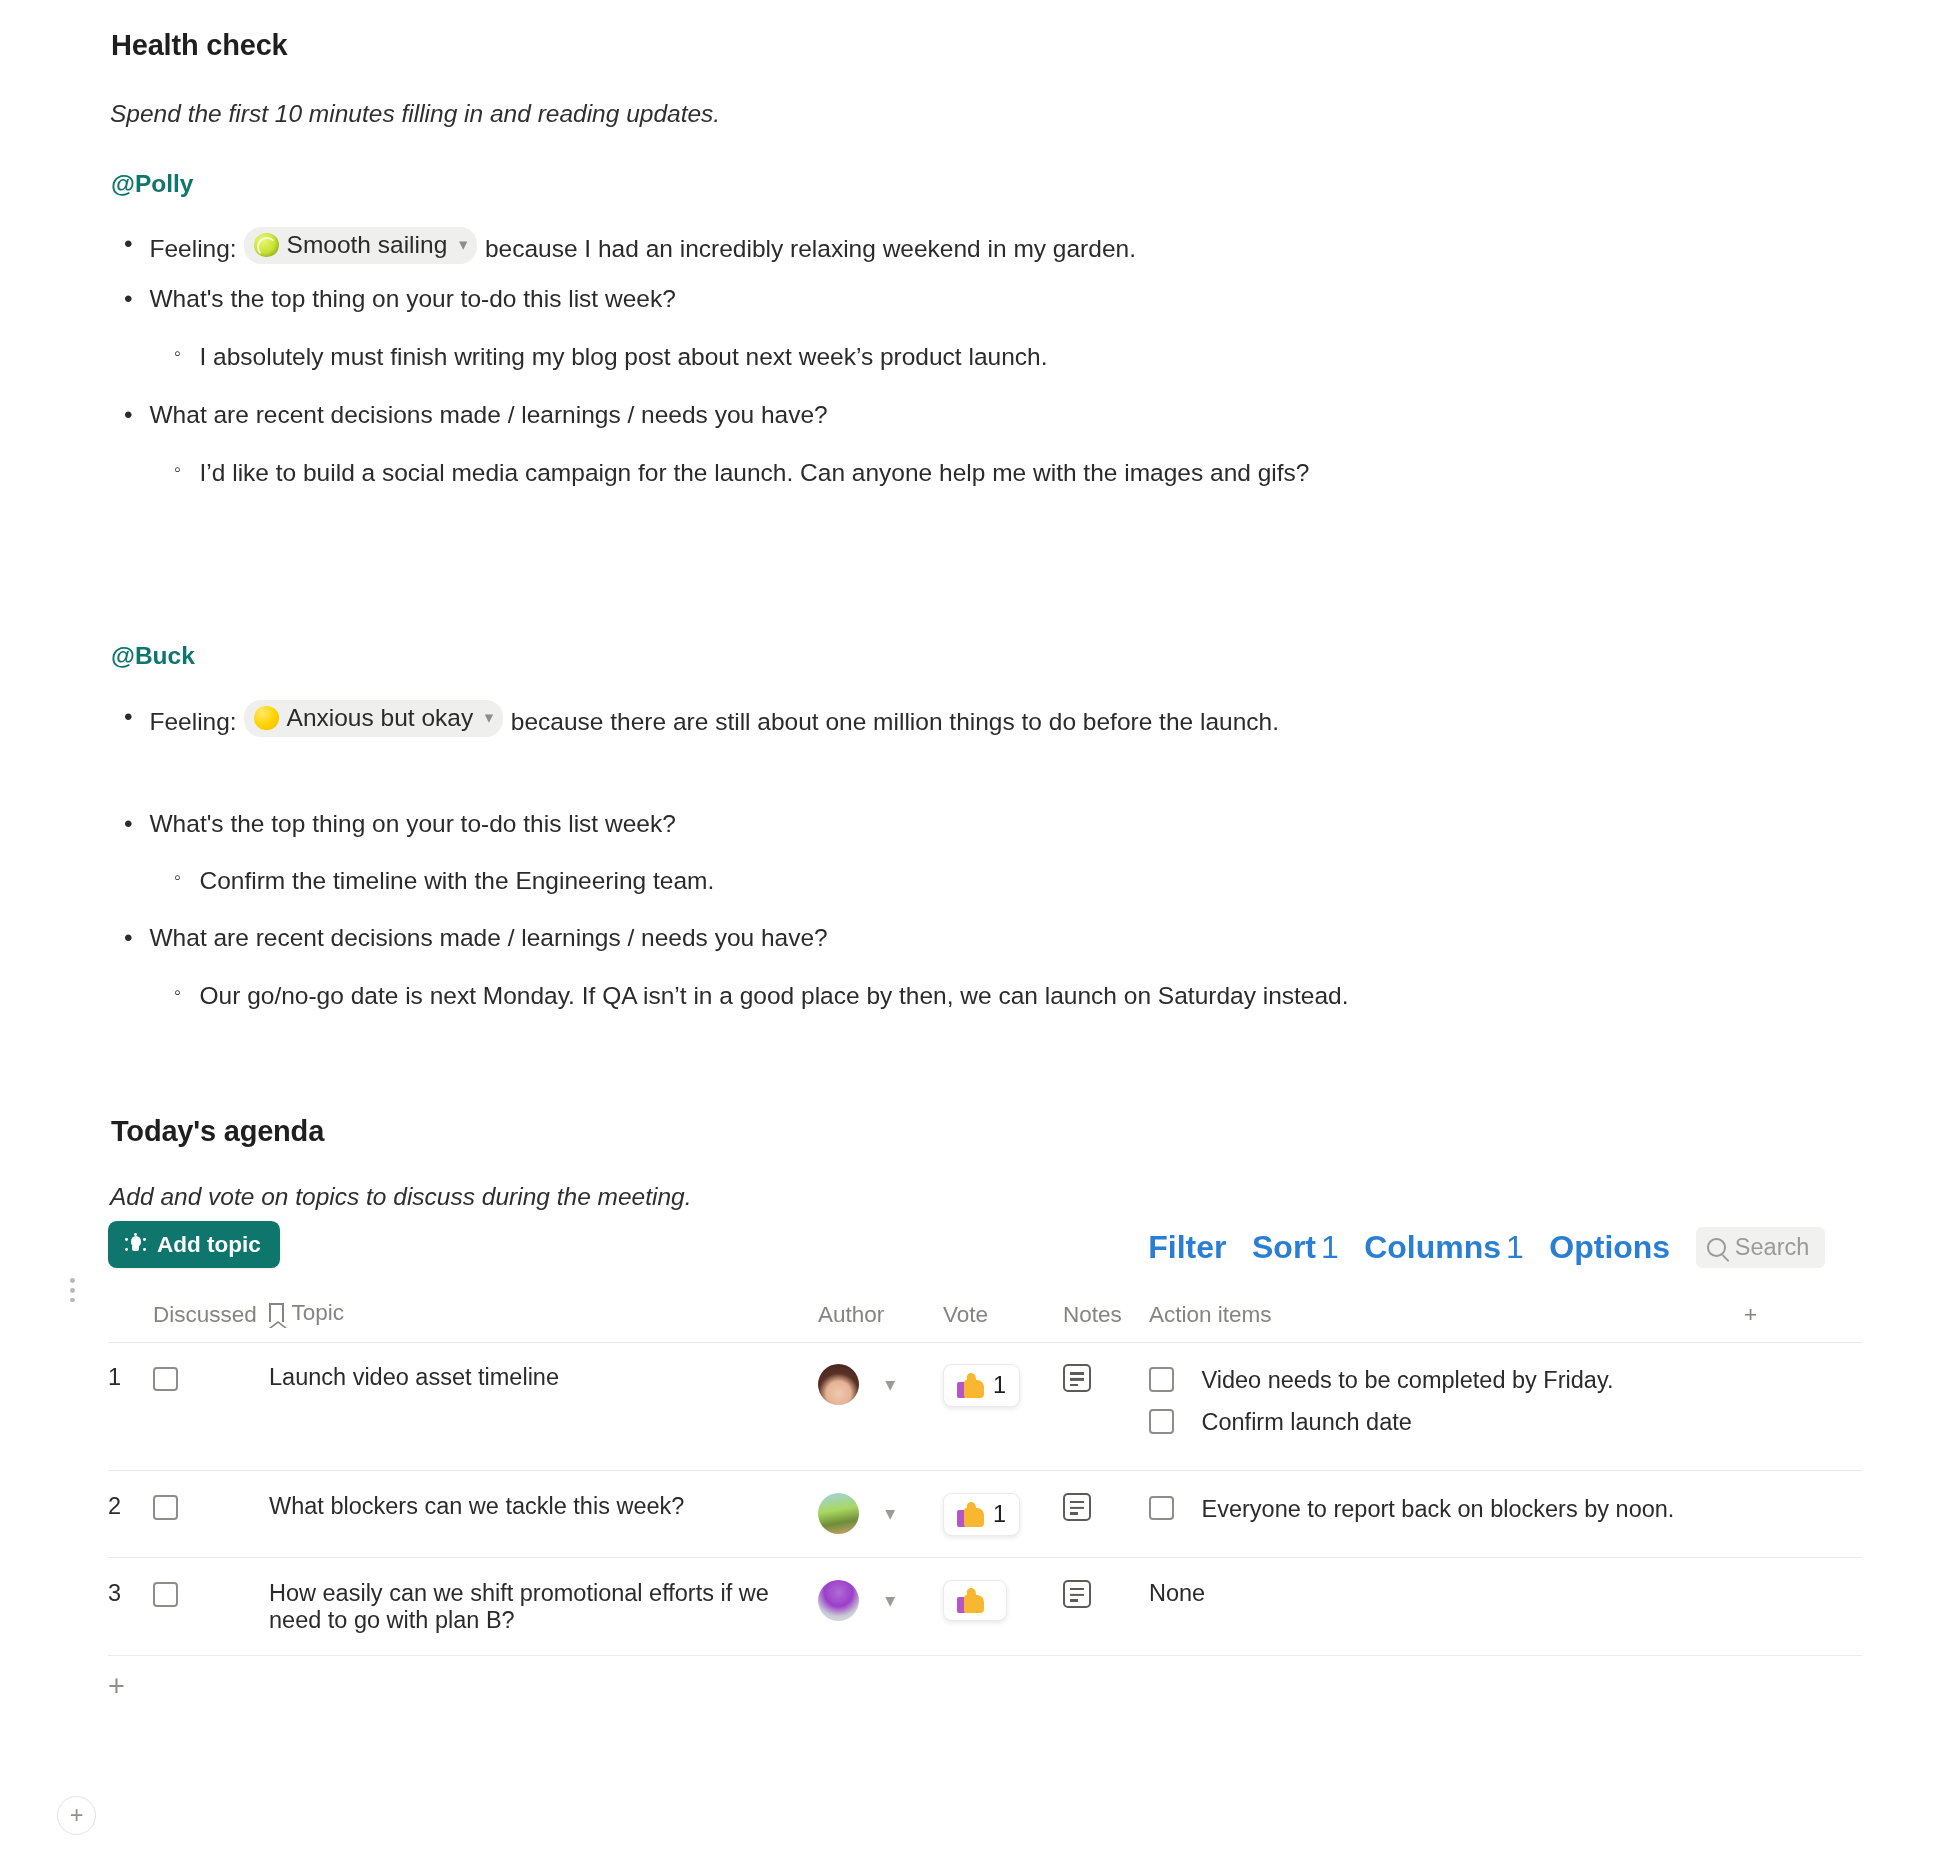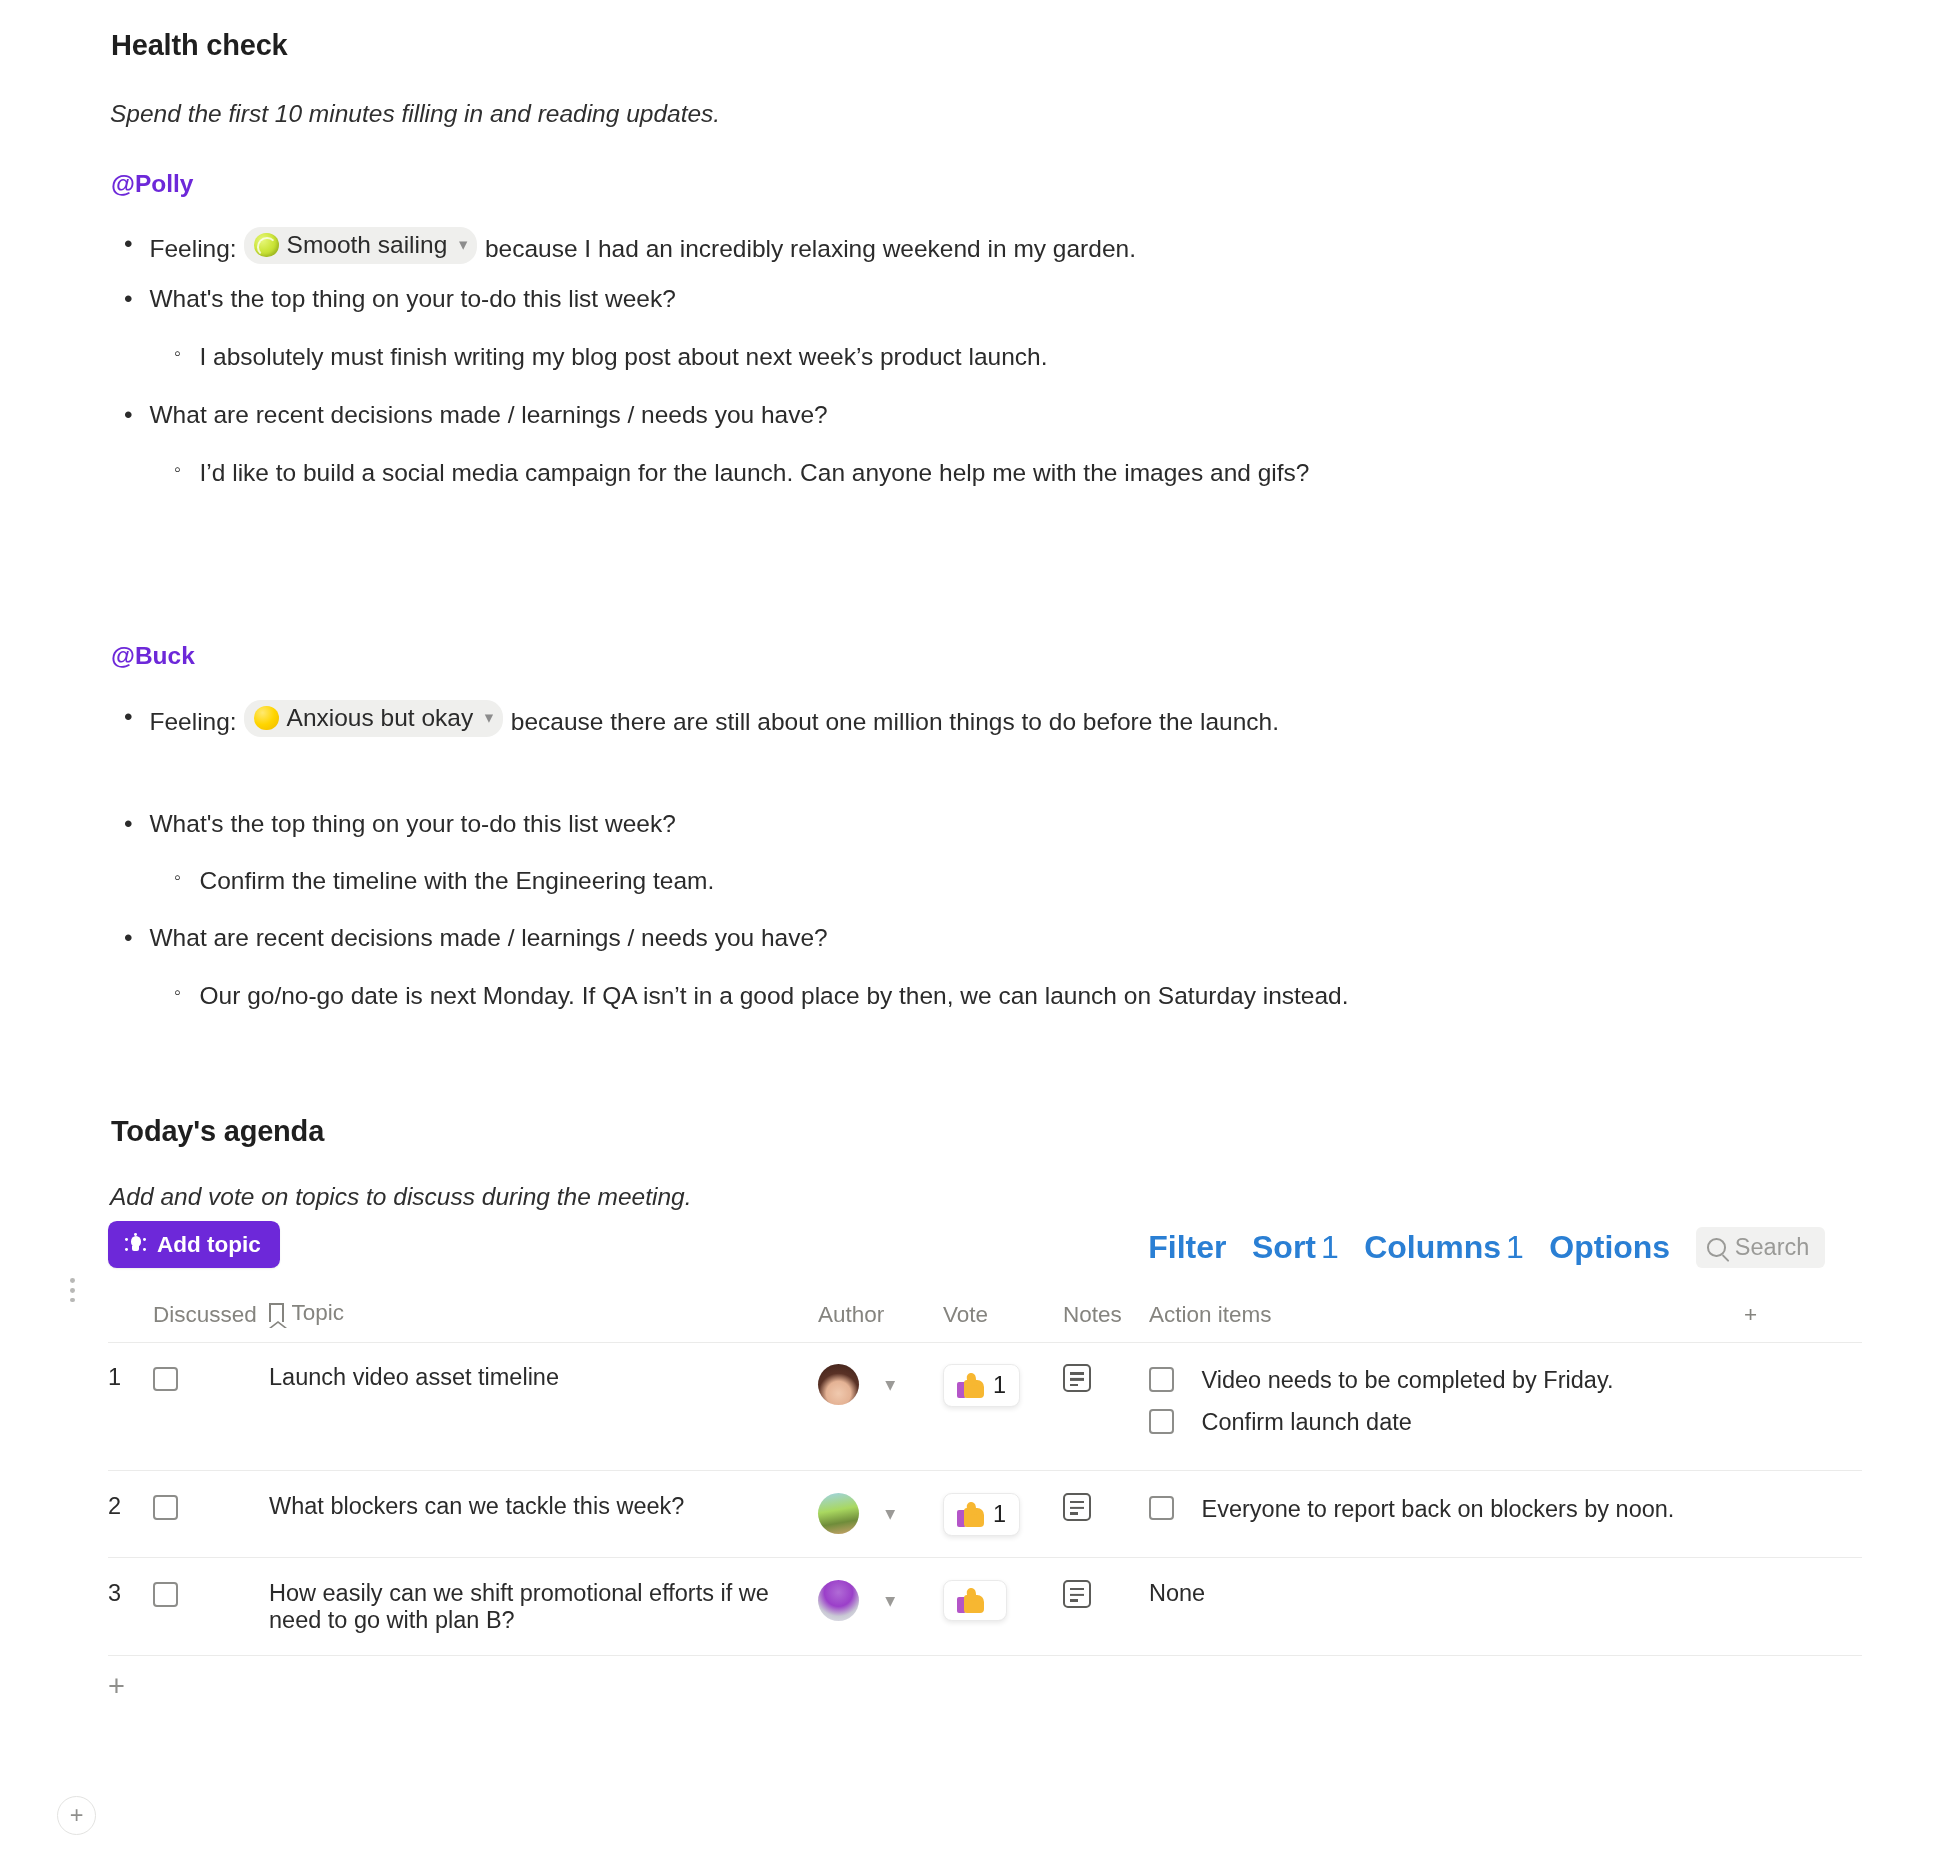--- a/index.html
+++ b/index.html
@@ -32,21 +32,21 @@
   .p-italic {
     position: absolute;
     font-size: 24.5px;
     font-style: italic;
     color: #2f2f2f;
   }
   .h-person {
     position: absolute;
     font-size: 24.5px;
     font-weight: 700;
-    color: #6d28d9;
+    color: #0f766e;
   }
 
   
   .bullet-row {
     position: absolute;
     display: flex;
     align-items: flex-start;
     font-size: 24.5px;
     line-height: 1.42;
     color: #2b2b2b;
@@ -130,21 +130,21 @@
   .db-topbar {
     position: relative;
     height: 65px;
   }
   .add-topic-btn {
     position: absolute;
     left: 0; top: 0;
     display: inline-flex;
     align-items: center;
     gap: 9.8px;
-    background: #6d28d9;
+    background: #0f766e;
     color: #ffffff;
     border: none;
     border-radius: 8.8px;
     height: 47px;
     padding: 0 19.6px 0 15.7px;
     font-family: "Liberation Sans", sans-serif;
     font-size: 22.5px;
     font-weight: 700;
     cursor: pointer;
     box-shadow: 0 1px 2px rgba(0,0,0,.08);

